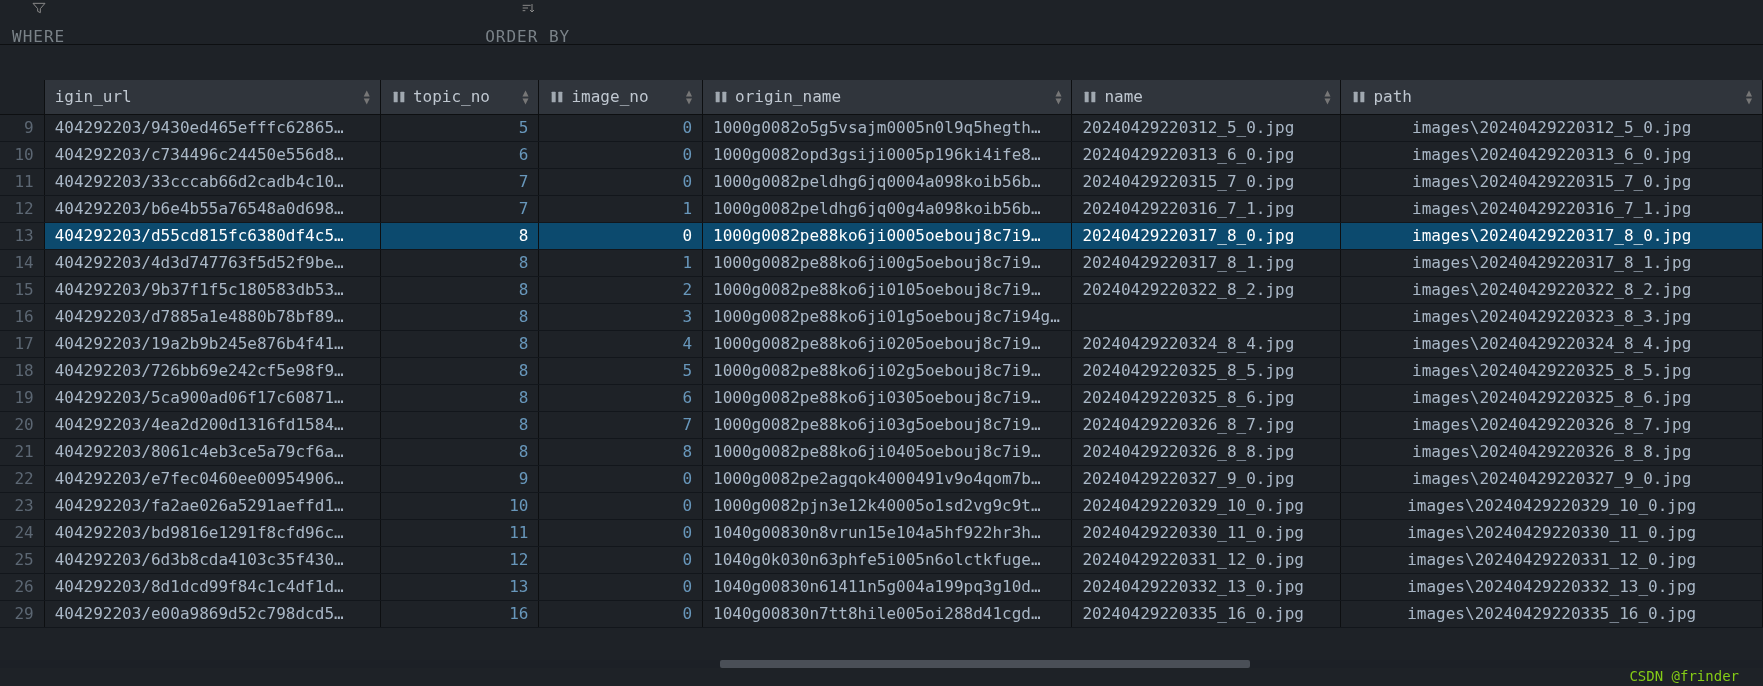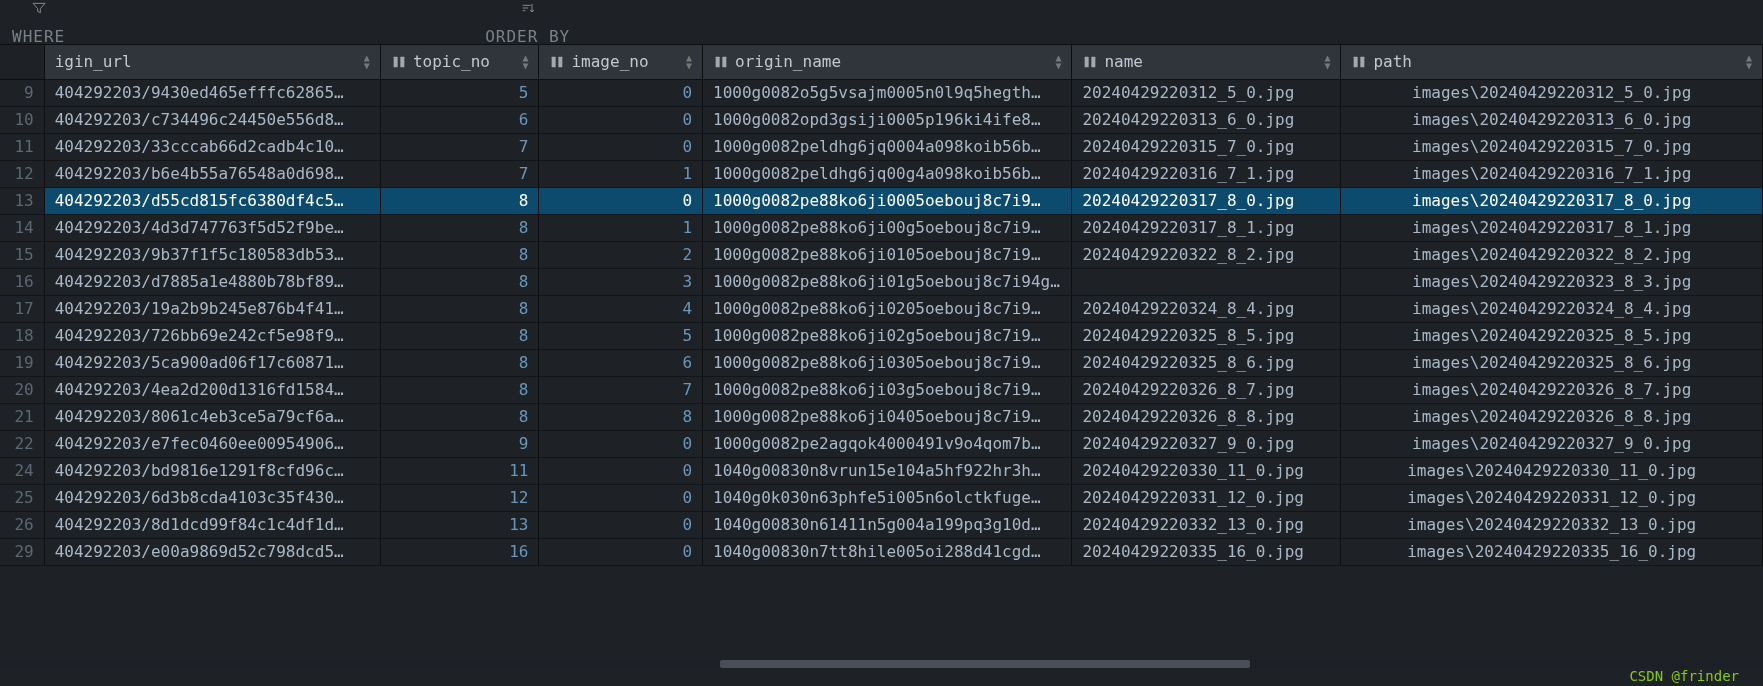--- a/index.html
+++ b/index.html
@@ -20,21 +20,21 @@
   padding:0 12px;
   gap:20px;
   border-bottom:1px solid #0d0f11;
 }
 .tb-group { display:flex; align-items:center; gap:10px; color:#888;flex-direction:column; }
 .tb-icon { width:18px; height:18px; display:flex; align-items:center; justify-content:center; color:#888; }
 .tb-icon svg { width:16px; height:16px; stroke:#888; fill:none; stroke-width:1.5; }
 .tb-label { color:#7a8288; letter-spacing:1px; }
 .spacer { width:380px; }
 
-.table-wrap { overflow:hidden; }
+.table-wrap { overflow:hidden;margin-top:35px; }
 table { border-collapse:collapse; table-layout:fixed; width:100%; }
 th, td {
   padding:3px 10px;
   height:27px;
   white-space:nowrap;
   overflow:hidden;
   text-overflow:ellipsis;
   border-right:1px solid #0d0f11;
   border-bottom:1px solid #12161b;
 }
@@ -286,20 +286,29 @@
         <tr>
           <td class="gutter">22</td>
           <td class="c-url txt">404292203/e7fec0460ee00954906…</td>
           <td class="c-topic num">9</td>
           <td class="c-image num">0</td>
           <td class="c-origin txt">1000g0082pe2agqok4000491v9o4qom7b…</td>
           <td class="c-name txt">20240429220327_9_0.jpg</td>
           <td class="c-path txt">images\20240429220327_9_0.jpg</td>
         </tr>
         <tr>
+          <td class="gutter">23</td>
+          <td class="c-url txt">404292203/fa2ae026a5291aeffd1…</td>
+          <td class="c-topic num">10</td>
+          <td class="c-image num">0</td>
+          <td class="c-origin txt">1000g0082pjn3e12k40005o1sd2vg9c9t…</td>
+          <td class="c-name txt">20240429220329_10_0.jpg</td>
+          <td class="c-path txt">images\20240429220329_10_0.jpg</td>
+        </tr>
+        <tr>
           <td class="gutter">24</td>
           <td class="c-url txt">404292203/bd9816e1291f8cfd96c…</td>
           <td class="c-topic num">11</td>
           <td class="c-image num">0</td>
           <td class="c-origin txt">1040g00830n8vrun15e104a5hf922hr3h…</td>
           <td class="c-name txt">20240429220330_11_0.jpg</td>
           <td class="c-path txt">images\20240429220330_11_0.jpg</td>
         </tr>
         <tr>
           <td class="gutter">25</td>

